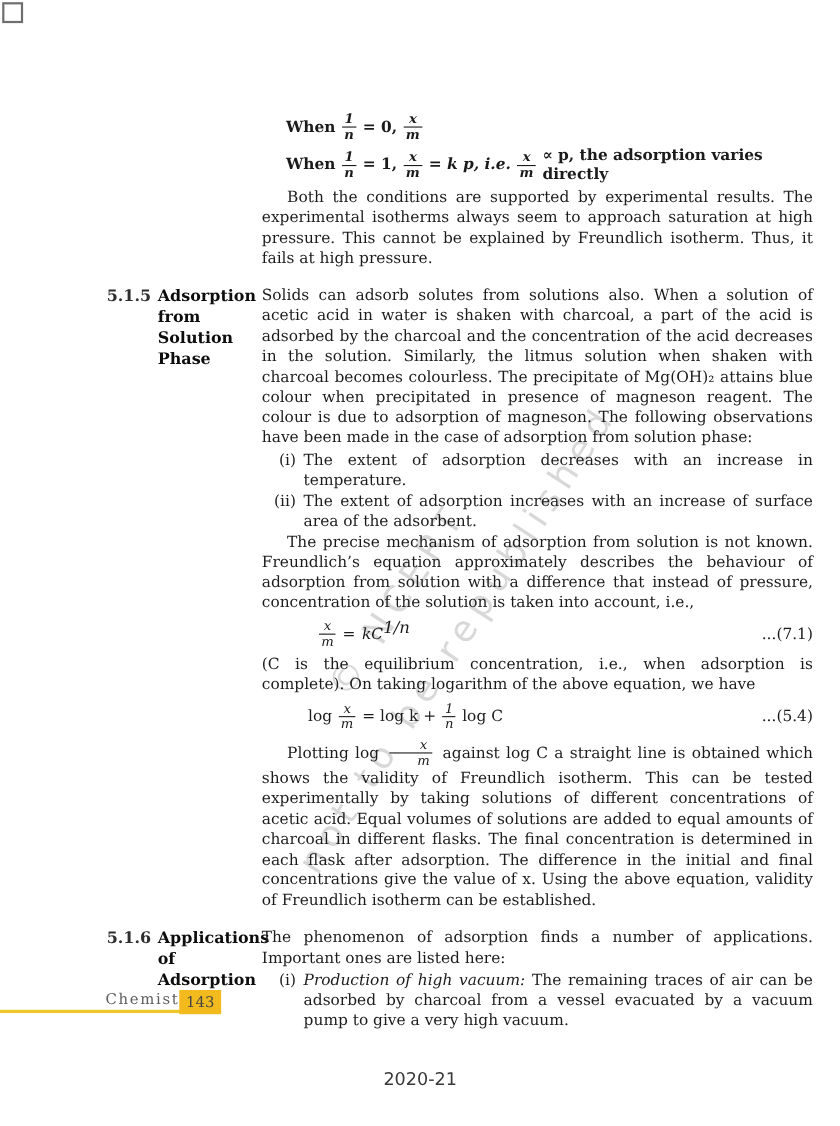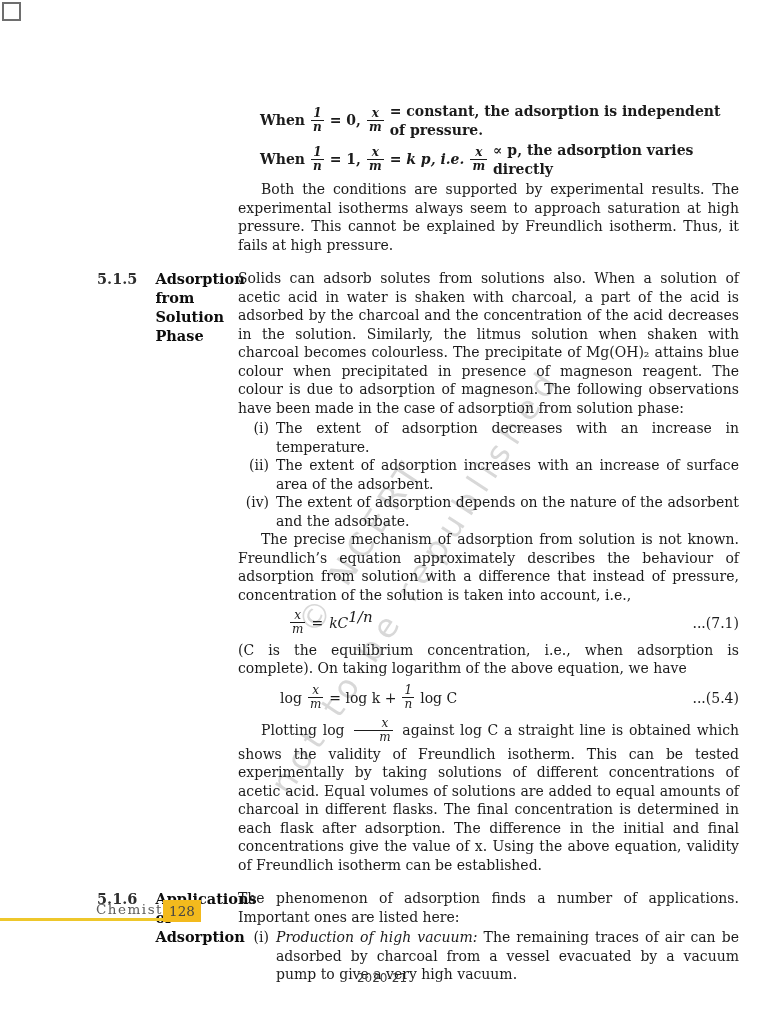--- a/index.html
+++ b/index.html
@@ -48,21 +48,21 @@
     left: 97px; top: 100px;
     width: 642px;
     z-index: 2;
     font-size: 14px;
     line-height: 18.5px;
   }
   .row { display: flex; }
   .row .head { width: 141px; flex-shrink: 0; }
   .row .body { flex: 1; min-width: 0; }
   .row.sec { margin-top: 13px; }
-  .sec-head { display: flex; gap: 18px; font-weight: bold; font-size: 14.5px; line-height: 19px; }
+  .sec-head { display: flex; gap: 6px; font-weight: bold; font-size: 14.5px; line-height: 19px; }
   .sec-num { color: #2e2e2e; }
   .sec-title { color: #0d0d0d; }
   .para { text-align: justify; margin-bottom: 2px; }
   .para.indent { text-indent: 23px; }
   
   .eqline {
     display: flex;
     align-items: center;
     gap: 6px;
     margin: 2px 0;
@@ -101,21 +101,21 @@
     position: absolute; left: 163px; top: 0;
     width: 38px; height: 22px;
     background: #f3ba1d;
     display: flex; align-items: center; justify-content: center;
     font-size: 13.5px; color: #454545; z-index: 2;
   }
   .year {
     position: absolute; left: 0; top: 971px; width: 764px;
     text-align: center;
     font-family: "DejaVu Sans", sans-serif;
-    font-size: 12px; color: #383838; z-index: 3;
+    font-size: 16px; color: #383838; z-index: 3;
   }
 </style>
 </head>
 <body>
 
 <div class="page">
 
   <div class="corner-mark"></div>
 
   <div class="watermark">
@@ -132,21 +132,20 @@
           <span>When</span>
             <span class="frac">
               <span class="num">1</span>
               <span class="den">n</span>
             </span>
             <span>= 0,</span>
             <span class="frac">
               <span class="num">x</span>
               <span class="den">m</span>
             </span>
-            <span style="white-space:normal;">= constant, the adsorption is independent of pressure.</span>
         </div>
         <div class="eqline ind">
           <span>When</span>
             <span class="frac">
               <span class="num">1</span>
               <span class="den">n</span>
             </span>
             <span>=  1,</span>
             <span class="frac">
               <span class="num">x</span>
@@ -179,24 +178,20 @@
         <p class="para">Solids can adsorb solutes from solutions also. When a solution of acetic acid in water is shaken with charcoal, a part of the acid is adsorbed by the charcoal and the concentration of the acid decreases in the solution. Similarly, the litmus solution when shaken with charcoal becomes colourless. The precipitate of Mg(OH)₂ attains blue colour when precipitated in presence of magneson reagent. The colour is due to adsorption of magneson. The following observations have been made in the case of adsorption from solution phase:</p>
 
         <div class="li">
           <span class="marker">(i)</span>
           <span class="litext">The extent of adsorption decreases with an increase in temperature.</span>
         </div>
         <div class="li">
           <span class="marker">(ii)</span>
           <span class="litext">The extent of adsorption increases with an increase of surface area of the adsorbent.</span>
         </div>
-        <div class="li">
-          <span class="marker">(iv)</span>
-          <span class="litext">The extent of adsorption depends on the nature of the adsorbent and the adsorbate.</span>
-        </div>
 
         <p class="para indent">The precise mechanism of adsorption from solution is not known. Freundlich’s equation approximately describes the behaviour of adsorption from solution with a difference that instead of pressure, concentration of the solution is taken into account, i.e.,</p>
 
         <div class="eqline eqn53">
           <span class="frac">
               <span class="num">x</span>
               <span class="den">m</span>
             </span>
             <span>=</span>
             <span class="var"><span>kC</span><sup class="exp">1/n</sup></span>
@@ -243,19 +238,19 @@
         </div>
       </div>
     </div>
 
   </div>
 
   <div class="footer">
     <div class="footer-rule"></div>
     <span class="footer-book">Chemistry</span>
     <span class="footer-pagebox">
-        <span>128</span>
+        <span>143</span>
       </span>
   </div>
 
   <div class="year">2020-21</div>
 
 </div>
 
 </body></html>

